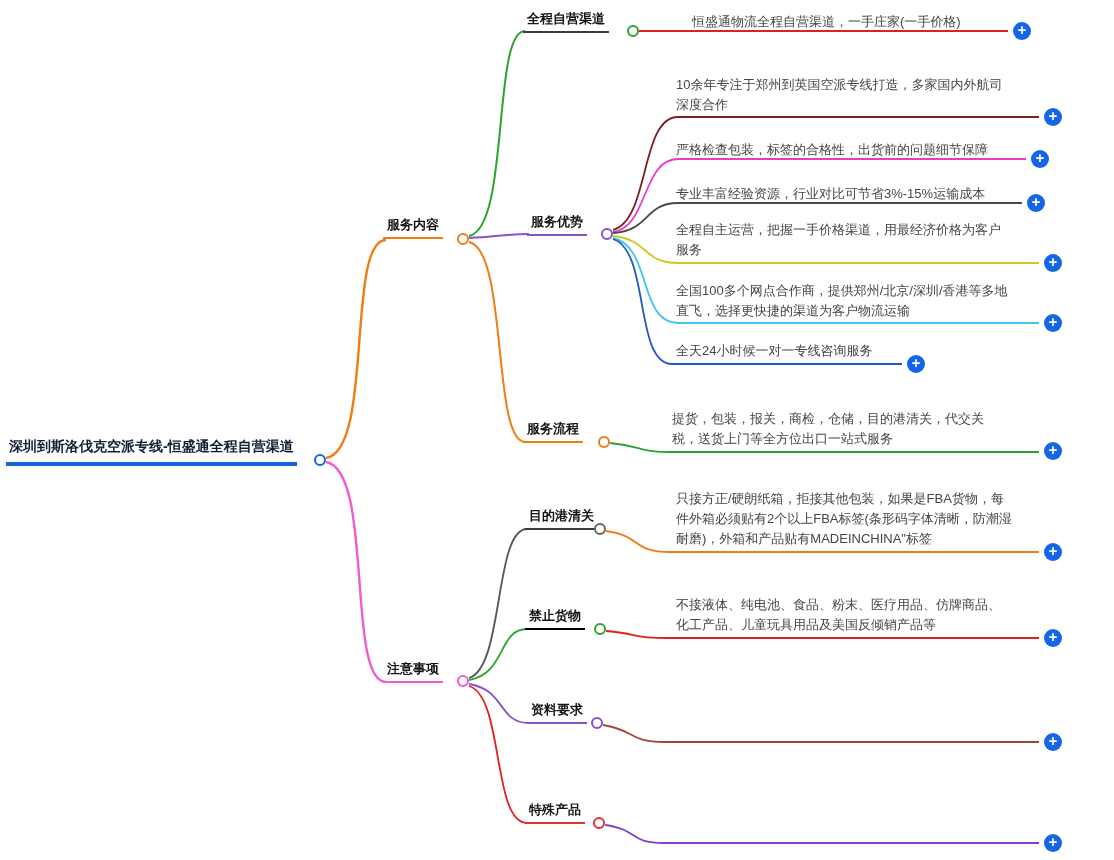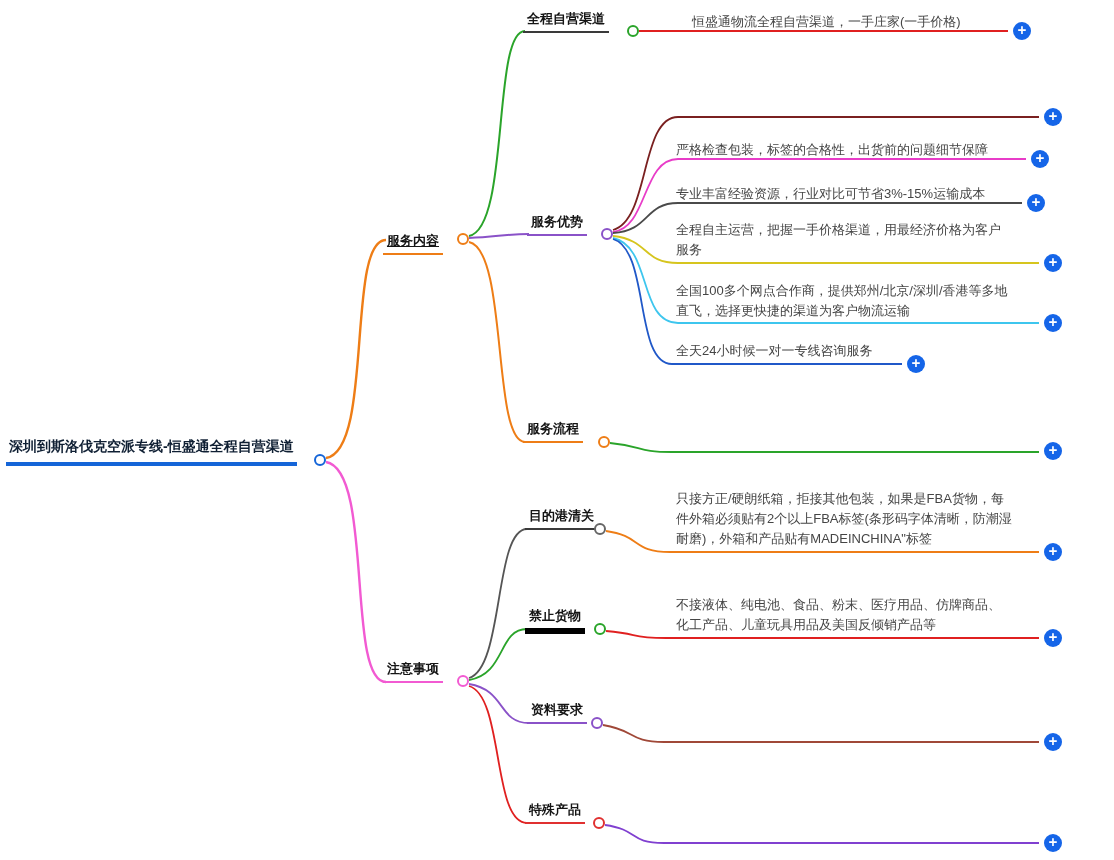--- a/index.html
+++ b/index.html
@@ -6,21 +6,21 @@
   #canvas{position:relative;width:1114px;height:860px;background:#ffffff;overflow:hidden;
           font-family:"Liberation Sans","DejaVu Sans",sans-serif;}
   svg.wires{position:absolute;left:0;top:0;z-index:1;}
   .topic{position:absolute;z-index:3;font-size:13px;font-weight:700;color:#151515;
          padding:0 4px 3px 4px;white-space:nowrap;line-height:18px;background:transparent;}
   .root{font-size:14px;font-weight:700;color:#0f1f33;border-bottom:4px solid #1565d8;padding:0 3px 7px 3px;}
   .t-orange{border-bottom:2px solid #ee7d16;}
   .t-pink{border-bottom:2px solid #f25ad2;}
   .t-dark{border-bottom:2px solid #3a3a3a;}
   .t-purple{border-bottom:2px solid #8a52c8;}
-  .t-green{border-bottom:6px solid #000000;}
+  .t-green{border-bottom:2px solid #000000;}
   .t-red{border-bottom:2px solid #e03030;}
   .t-orange2{border-bottom:2px solid #ee7d16;}
   .handle{position:absolute;z-index:4;width:12px;height:12px;border-radius:50%;
           background:#ffffff;border:2px solid #888;box-sizing:border-box;cursor:pointer;}
   .h-blue{border-color:#1565d8;} .h-orange{border-color:#ee7d16;} .h-pink{border-color:#f25ad2;}
   .h-green{border-color:#2aa42a;} .h-purple{border-color:#8a52c8;} .h-gray{border-color:#666666;}
   .h-red{border-color:#e03030;}
   .detail{position:absolute;z-index:3;width:336px;font-size:13px;line-height:20px;color:#454545;}
   .detail.oneline{width:auto;white-space:nowrap;}
   .plus{position:absolute;z-index:5;width:18px;height:18px;border-radius:50%;background:#1565e8;
@@ -56,21 +56,21 @@
     <path d="M 610 443 C 644 446, 636 452, 672 452 L 1039 452" stroke="#2aa42a" stroke-width="1.8" fill="none"></path>
     <path d="M 606 531 C 642 536, 632 552, 670 552 L 1039 552" stroke="#ee7d16" stroke-width="1.8" fill="none"></path>
     <path d="M 606 631 C 642 634, 628 638, 666 638 L 1039 638" stroke="#e02020" stroke-width="1.8" fill="none"></path>
     <path d="M 603 725 C 636 730, 628 742, 664 742 L 1039 742" stroke="#a04838" stroke-width="1.8" fill="none"></path>
     <path d="M 605 825 C 640 830, 628 843, 664 843 L 1039 843" stroke="#8040d0" stroke-width="1.8" fill="none"></path>
   </svg>
 
   <div class="topic root" style="left:6px;top:437px;">深圳到斯洛伐克空派专线-恒盛通全程自营渠道</div>
   <div class="handle h-blue" style="left:314px;top:454px;"></div>
 
-  <div class="topic t-orange" style="left:383px;top:232px;text-decoration:underline;">服务内容</div>
+  <div class="topic t-orange" style="left:383px;top:216px;">服务内容</div>
   <div class="handle h-orange" style="left:457px;top:233px;"></div>
 
   <div class="topic t-pink" style="left:383px;top:660px;">注意事项</div>
   <div class="handle h-pink" style="left:457px;top:675px;"></div>
 
   <div class="topic t-dark" style="left:523px;top:10px;">全程自营渠道</div>
   <div class="handle h-green" style="left:627px;top:25px;"></div>
 
   <div class="topic t-purple" style="left:527px;top:213px;">服务优势</div>
   <div class="handle h-purple" style="left:601px;top:228px;"></div>
@@ -84,25 +84,27 @@
   <div class="topic t-green" style="left:525px;top:607px;">禁止货物</div>
   <div class="handle h-green" style="left:594px;top:623px;"></div>
 
   <div class="topic t-purple" style="left:527px;top:701px;">资料要求</div>
   <div class="handle h-purple" style="left:591px;top:717px;"></div>
 
   <div class="topic t-red" style="left:525px;top:801px;">特殊产品</div>
   <div class="handle h-red" style="left:593px;top:817px;"></div>
 
   <div class="detail oneline" style="left:692px;top:12px;">恒盛通物流全程自营渠道，一手庄家(一手价格)</div>
+  <div class="detail" style="left:676px;top:75px;">10余年专注于郑州到英国空派专线打造，多家国内外航司深度合作</div>
   <div class="detail oneline" style="left:676px;top:140px;">严格检查包装，标签的合格性，出货前的问题细节保障</div>
   <div class="detail oneline" style="left:676px;top:184px;">专业丰富经验资源，行业对比可节省3%-15%运输成本</div>
   <div class="detail" style="left:676px;top:220px;">全程自主运营，把握一手价格渠道，用最经济价格为客户服务</div>
   <div class="detail" style="left:676px;top:281px;">全国100多个网点合作商，提供郑州/北京/深圳/香港等多地直飞，选择更快捷的渠道为客户物流运输</div>
   <div class="detail oneline" style="left:676px;top:341px;">全天24小时候一对一专线咨询服务</div>
+  <div class="detail" style="left:672px;top:409px;">提货，包装，报关，商检，仓储，目的港清关，代交关税，送货上门等全方位出口一站式服务</div>
   <div class="detail" style="left:676px;top:489px;">只接方正/硬朗纸箱，拒接其他包装，如果是FBA货物，每件外箱必须贴有2个以上FBA标签(条形码字体清晰，防潮湿耐磨)，外箱和产品贴有MADEINCHINA"标签</div>
   <div class="detail" style="left:676px;top:595px;">不接液体、纯电池、食品、粉末、医疗用品、仿牌商品、化工产品、儿童玩具用品及美国反倾销产品等</div>
 
   <div class="plus" style="left:1013px;top:22px;">+</div>
   <div class="plus" style="left:1044px;top:108px;">+</div>
   <div class="plus" style="left:1031px;top:150px;">+</div>
   <div class="plus" style="left:1027px;top:194px;">+</div>
   <div class="plus" style="left:1044px;top:254px;">+</div>
   <div class="plus" style="left:1044px;top:314px;">+</div>
   <div class="plus" style="left:907px;top:355px;">+</div>

